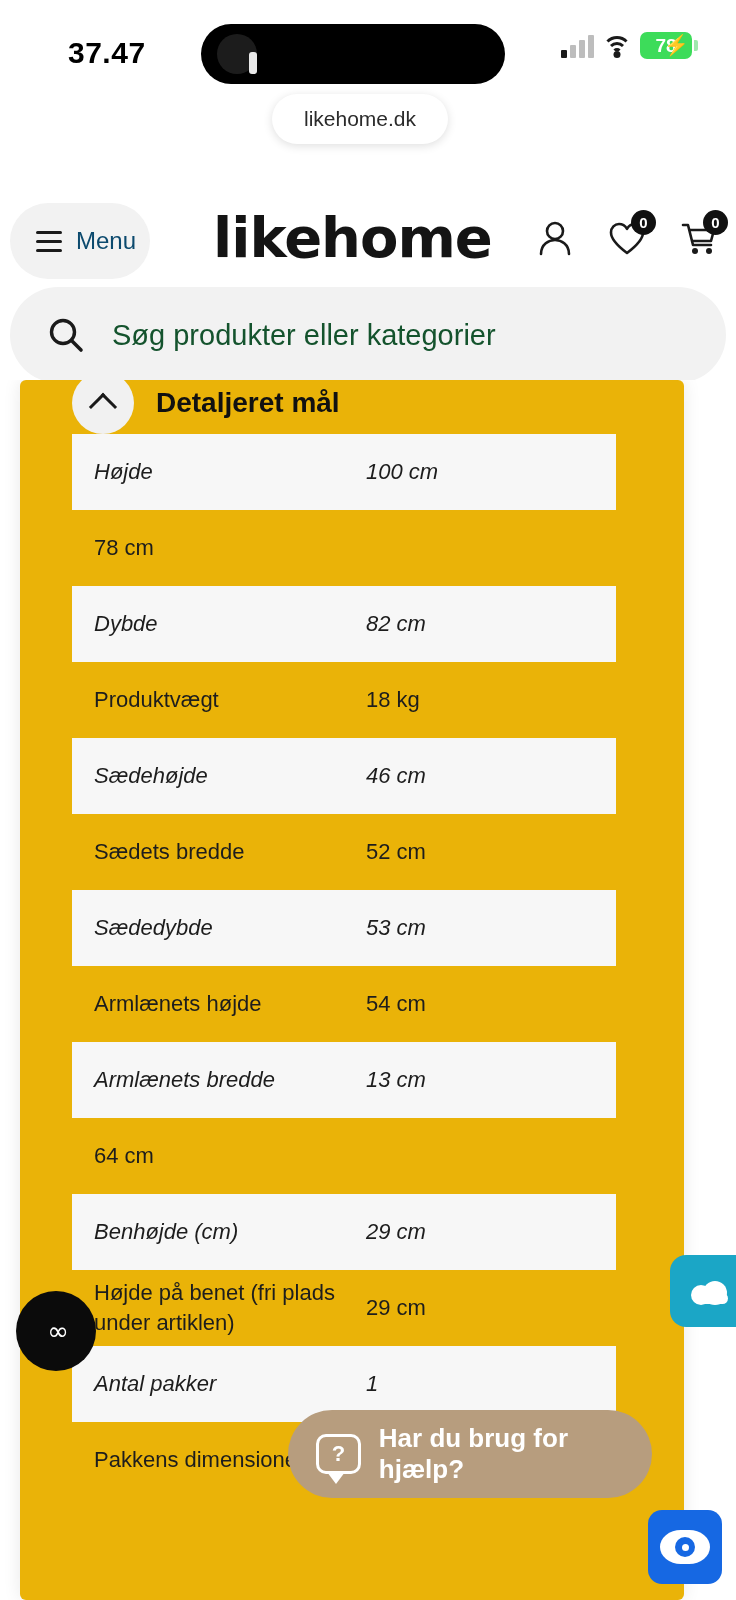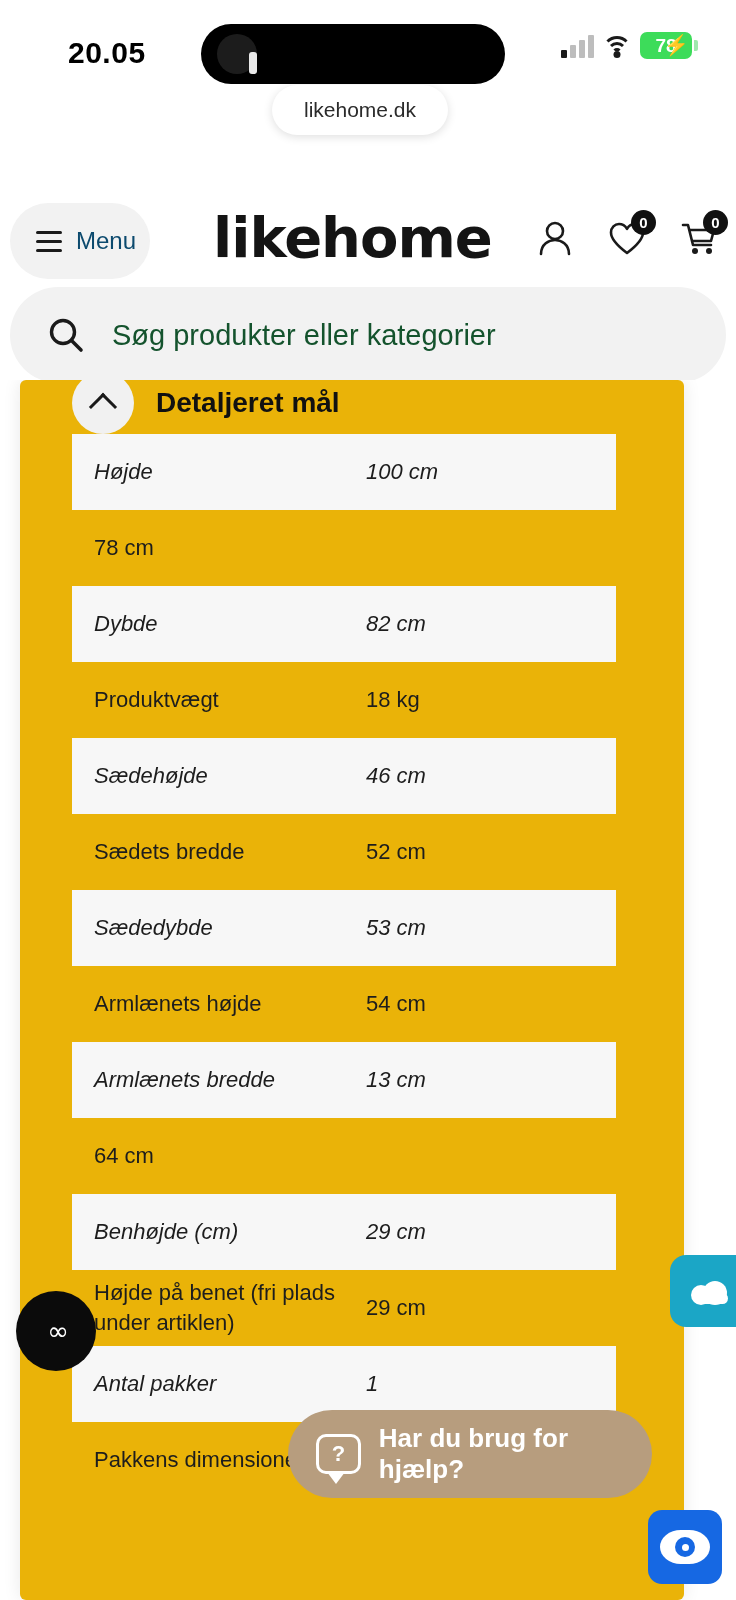--- a/index.html
+++ b/index.html
@@ -114,21 +114,21 @@
     position: absolute;
     right: 3px; top: 2px;
     font-size: 20px;
     color: #ffffff;
     line-height: 23px;
   }
 
   
   .url-pill {
     position: absolute;
-    left: 272px; top: 85px;
+    left: 272px; top: 94px;
     width: 176px; height: 50px;
     background: #ffffff;
     border-radius: 25px;
     box-shadow: 0 2px 10px rgba(0,0,0,0.13);
     display: flex;
     align-items: center;
     justify-content: center;
     font-size: 21px;
     color: #2b2b2b;
     font-weight: 500;
@@ -387,21 +387,21 @@
     content: "";
     width: 7px; height: 7px;
     background: #ffffff;
     border-radius: 50%;
   }
 </style>
 </head>
 <body>
 
 <div class="statusbar">
-  <div class="status-time">20.05</div>
+  <div class="status-time">37.47</div>
 
   <div class="dynamic-island">
     <div class="island-pill">
       <div class="island-torch"></div>
     </div>
   </div>
 
   <div class="status-icons">
     <div class="signal">
       <i></i>

